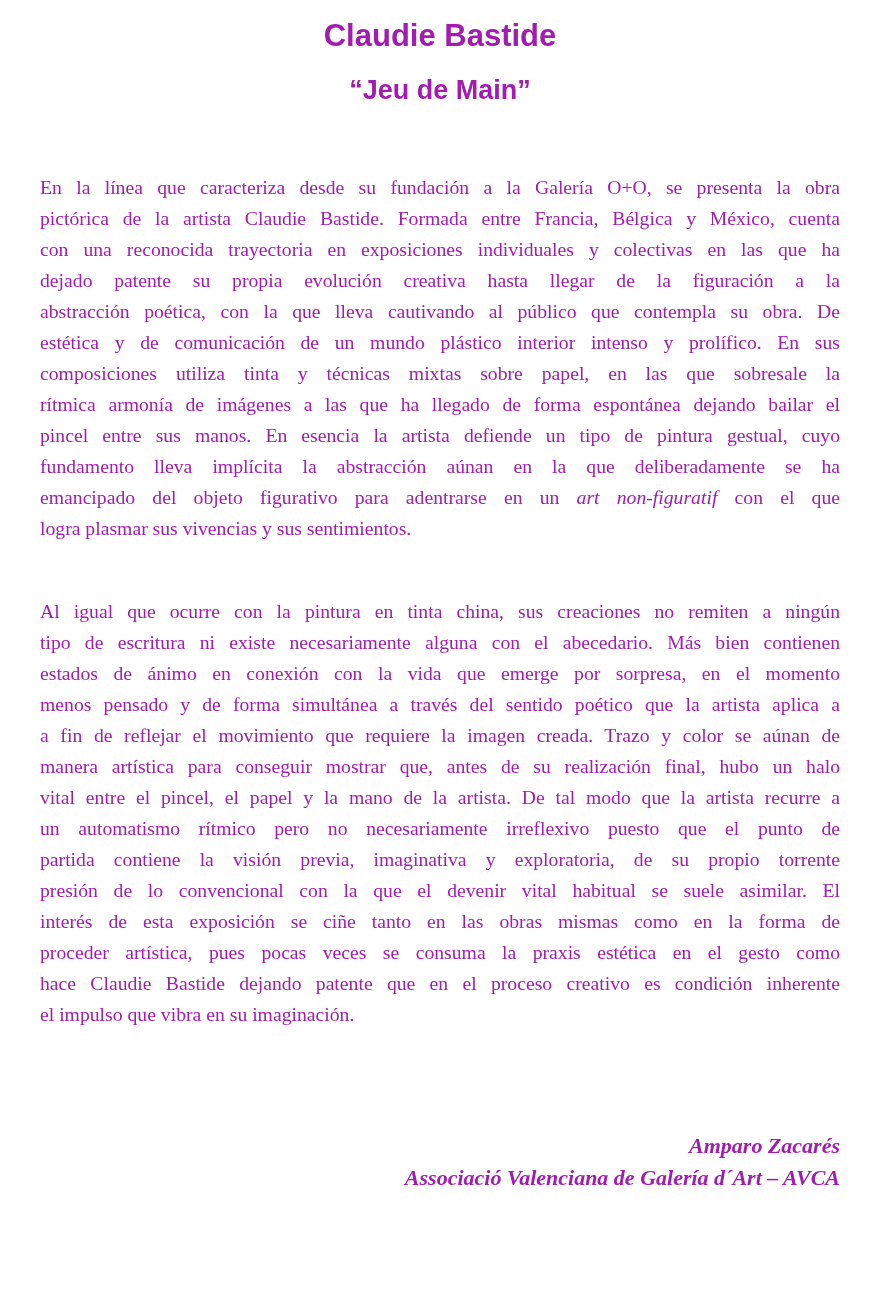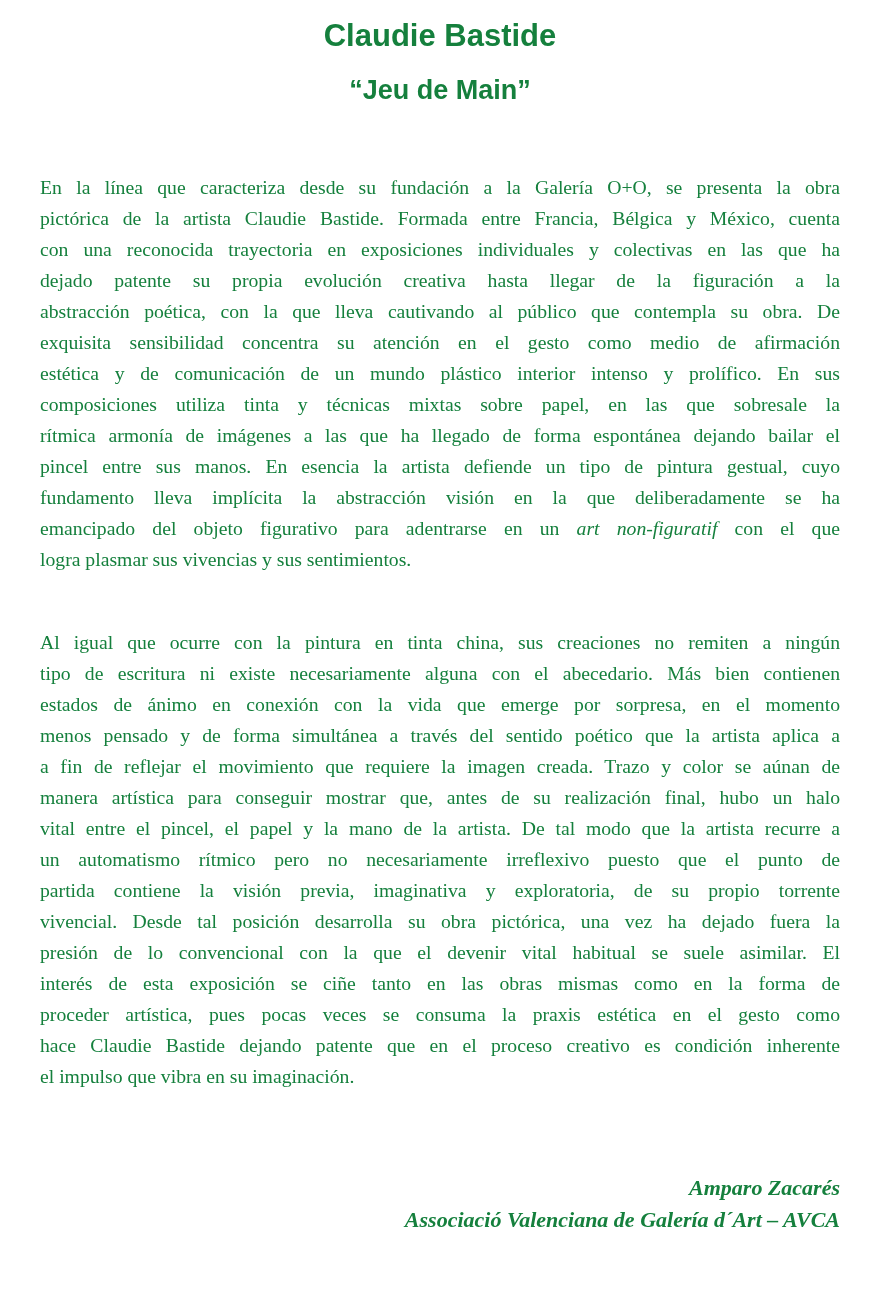--- a/index.html
+++ b/index.html
@@ -3,21 +3,21 @@
 <meta charset="utf-8">
 <style>
   html, body { margin: 0; padding: 0; background: #ffffff; }
   .page {
     position: relative;
     width: 880px;
     height: 1305px;
     box-sizing: border-box;
     padding: 16px 40px 0;
     background: #ffffff;
-    color: #15803d;
+    color: #a21caf;
     font-family: "Liberation Serif", serif;
     overflow: hidden;
   }
   .doc-title {
     font-family: "Liberation Sans", sans-serif;
     font-weight: 700;
     font-size: 31px;
     line-height: 40px;
     text-align: center;
     margin: 0;
@@ -42,21 +42,21 @@
     -moz-text-align-last: justify;
     text-align-last: justify;
     white-space: nowrap;
   }
   .line.last-line {
     -moz-text-align-last: left;
     text-align-last: left;
   }
   .line em { font-style: italic; }
   .signature {
-    margin-top: 80px;
+    margin-top: 100px;
     text-align: right;
     font-weight: 700;
     font-style: italic;
     font-size: 22px;
     line-height: 32px;
   }
 </style>
 </head>
 <body>
 
@@ -66,40 +66,38 @@
 
   <h2 class="doc-subtitle">“Jeu de Main”</h2>
 
   <div class="document-body">
     <div class="paragraph">
         <div class="line">En la línea que caracteriza desde su fundación a la Galería O+O, se presenta la obra</div>
         <div class="line">pictórica de la artista Claudie Bastide. Formada entre Francia, Bélgica y México, cuenta</div>
         <div class="line">con una reconocida trayectoria en exposiciones individuales y colectivas en las que ha</div>
         <div class="line">dejado patente su propia evolución creativa hasta llegar de la figuración a la</div>
         <div class="line">abstracción poética, con la que lleva cautivando al público que contempla su obra. De</div>
-        <div class="line">exquisita sensibilidad concentra su atención en el gesto como medio de afirmación</div>
         <div class="line">estética y de comunicación de un mundo plástico interior intenso y prolífico. En sus</div>
         <div class="line">composiciones utiliza tinta y técnicas mixtas sobre papel, en las que sobresale la</div>
         <div class="line">rítmica armonía de imágenes a las que ha llegado de forma espontánea dejando bailar el</div>
         <div class="line">pincel entre sus manos. En esencia la artista defiende un tipo de pintura gestual, cuyo</div>
-        <div class="line">fundamento lleva implícita la abstracción visión en la que deliberadamente se ha</div>
+        <div class="line">fundamento lleva implícita la abstracción aúnan en la que deliberadamente se ha</div>
         <div class="line">emancipado del objeto figurativo para adentrarse en un <em>art non-figuratif</em> con el que</div>
         <div class="line last-line">logra plasmar sus vivencias y sus sentimientos.</div>
       </div>
     <div class="paragraph">
         <div class="line">Al igual que ocurre con la pintura en tinta china, sus creaciones no remiten a ningún</div>
         <div class="line">tipo de escritura ni existe necesariamente alguna con el abecedario. Más bien contienen</div>
         <div class="line">estados de ánimo en conexión con la vida que emerge por sorpresa, en el momento</div>
         <div class="line">menos pensado y de forma simultánea a través del sentido poético que la artista aplica a</div>
         <div class="line">a fin de reflejar el movimiento que requiere la imagen creada. Trazo y color se aúnan de</div>
         <div class="line">manera artística para conseguir mostrar que, antes de su realización final, hubo un halo</div>
         <div class="line">vital entre el pincel, el papel y la mano de la artista. De tal modo que la artista recurre a</div>
         <div class="line">un automatismo rítmico pero no necesariamente irreflexivo puesto que el punto de</div>
         <div class="line">partida contiene la visión previa, imaginativa y exploratoria, de su propio torrente</div>
-        <div class="line">vivencial. Desde tal posición desarrolla su obra pictórica, una vez ha dejado fuera la</div>
         <div class="line">presión de lo convencional con la que el devenir vital habitual se suele asimilar. El</div>
         <div class="line">interés de esta exposición se ciñe tanto en las obras mismas como en la forma de</div>
         <div class="line">proceder artística, pues pocas veces se consuma la praxis estética en el gesto como</div>
         <div class="line">hace Claudie Bastide dejando patente que en el proceso creativo es condición inherente</div>
         <div class="line last-line">el impulso que vibra en su imaginación.</div>
       </div>
   </div>
 
   <div class="signature">
     <div>Amparo Zacarés</div>

